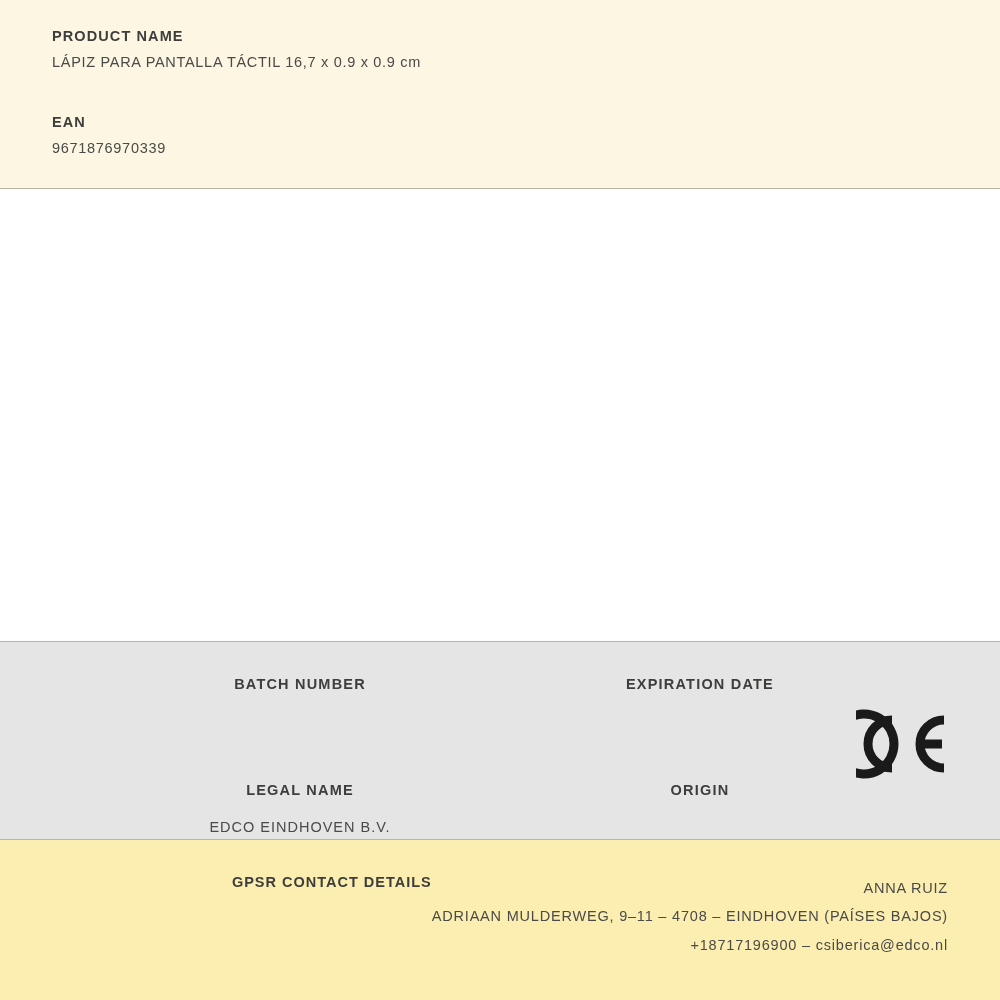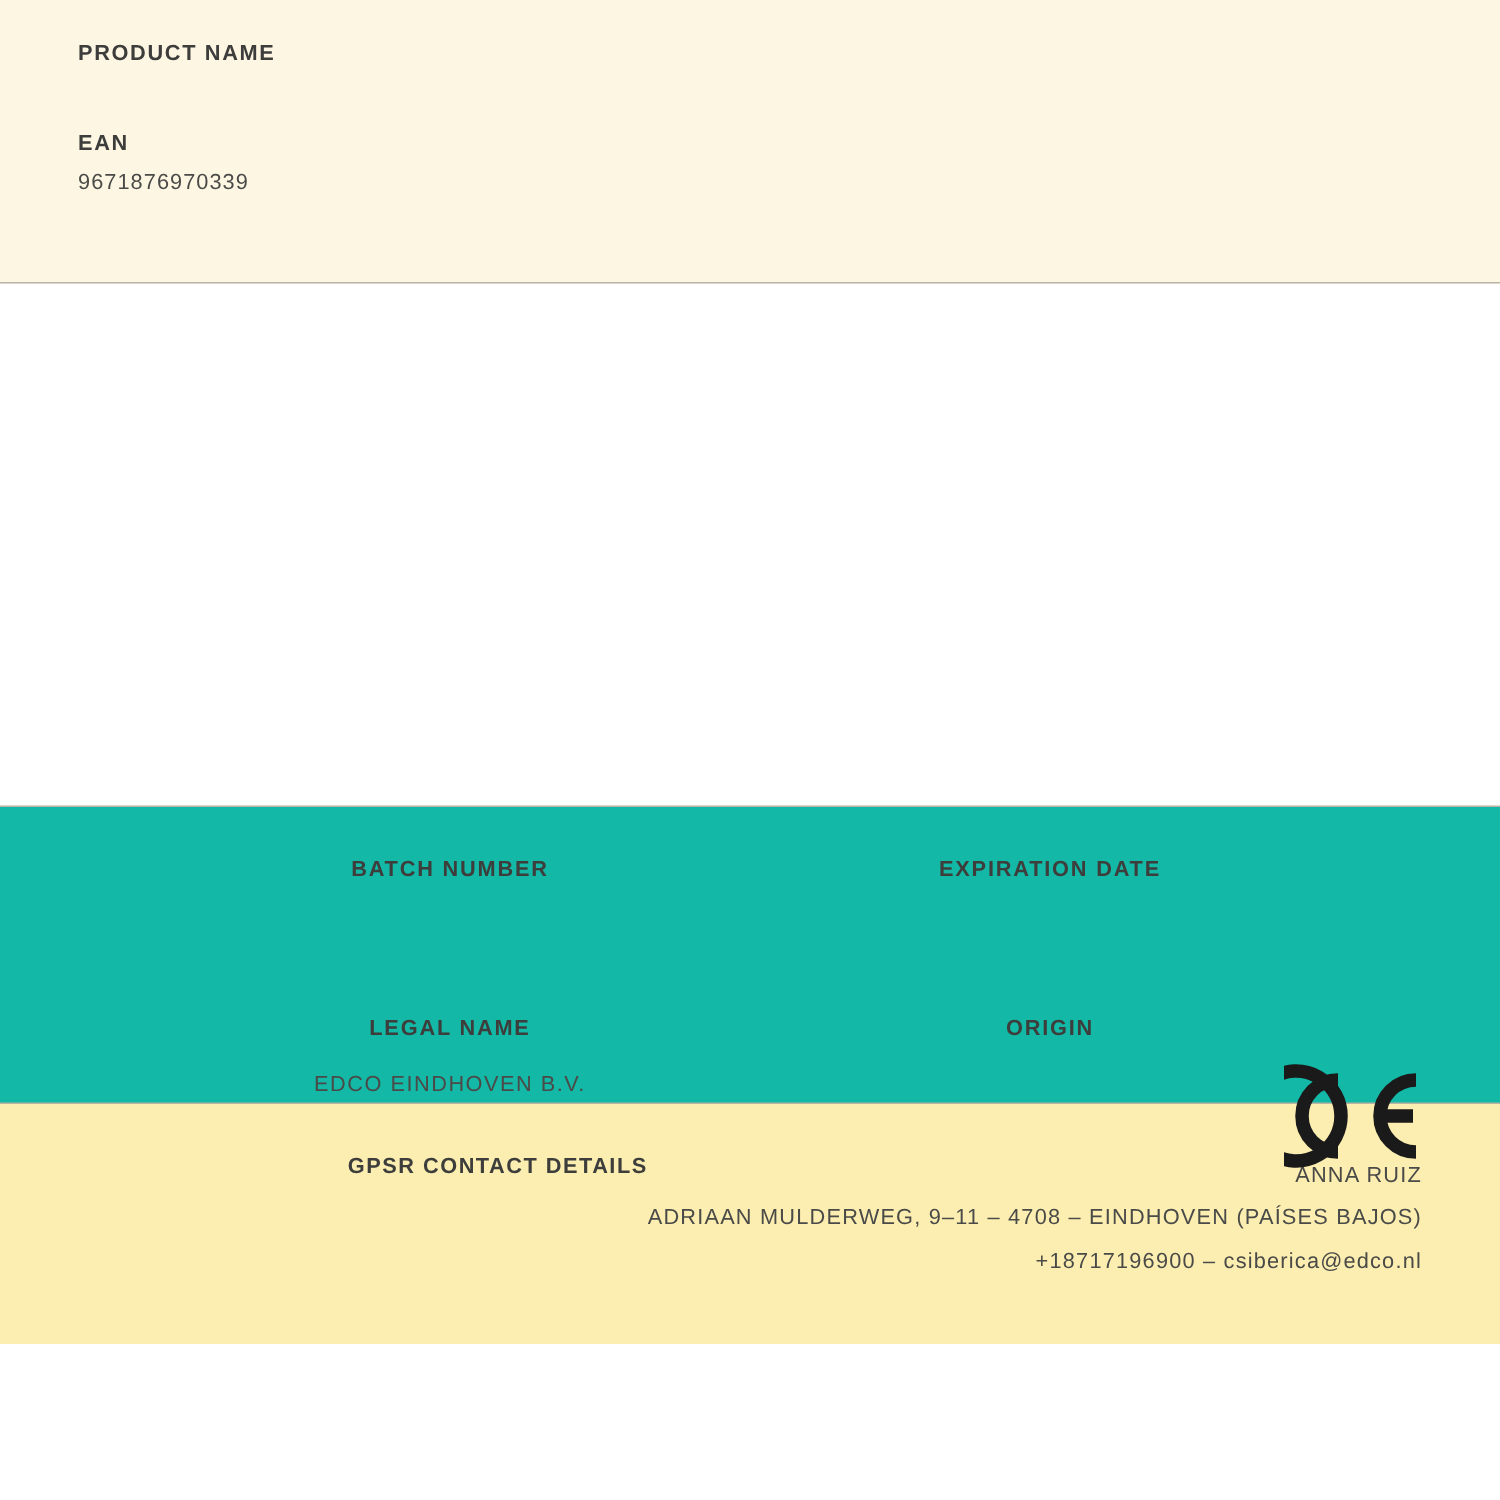--- a/index.html
+++ b/index.html
@@ -10,21 +10,21 @@
     width: 1000px;
     height: 1000px;
     font-family: "Liberation Sans", sans-serif;
     background: #ffffff;
     color: #4a4a48;
     overflow: hidden;
   }
   .page {
     position: relative;
     width: 1000px;
-    height: 896px;
+    height: 1000px;
     display: flex;
     flex-direction: column;
     background: #ffffff;
   }
 
   
   .top-block {
     background: #fdf6e3;
     padding: 26px 52px 0 52px;
     box-sizing: border-box;
@@ -51,21 +51,21 @@
 
   
   .middle-block {
     flex: 1 1 auto;
     background: #ffffff;
     border-bottom: 1px solid #b9b4a4;
   }
 
   
   .details-block {
-    background: #14b8a6;
+    background: #e5e5e5;
     height: 198px;
     box-sizing: border-box;
     border-bottom: 1px solid #b9b4a4;
     position: relative;
     padding: 0;
   }
   .details-row {
     display: flex;
     width: 100%;
     position: absolute;
@@ -136,20 +136,21 @@
   }
 </style>
 </head>
 <body>
 
 <div class="page">
 
   <section class="top-block">
     <div class="group-1">
       <p class="field-label">PRODUCT NAME</p>
+      <p class="field-value">LÁPIZ PARA PANTALLA TÁCTIL 16,7 x 0.9 x 0.9 cm</p>
     </div>
     <div class="group-2">
       <p class="field-label">EAN</p>
       <p class="field-value">9671876970339</p>
     </div>
   </section>
 
   <section class="middle-block"></section>
 
   <section class="details-block">

